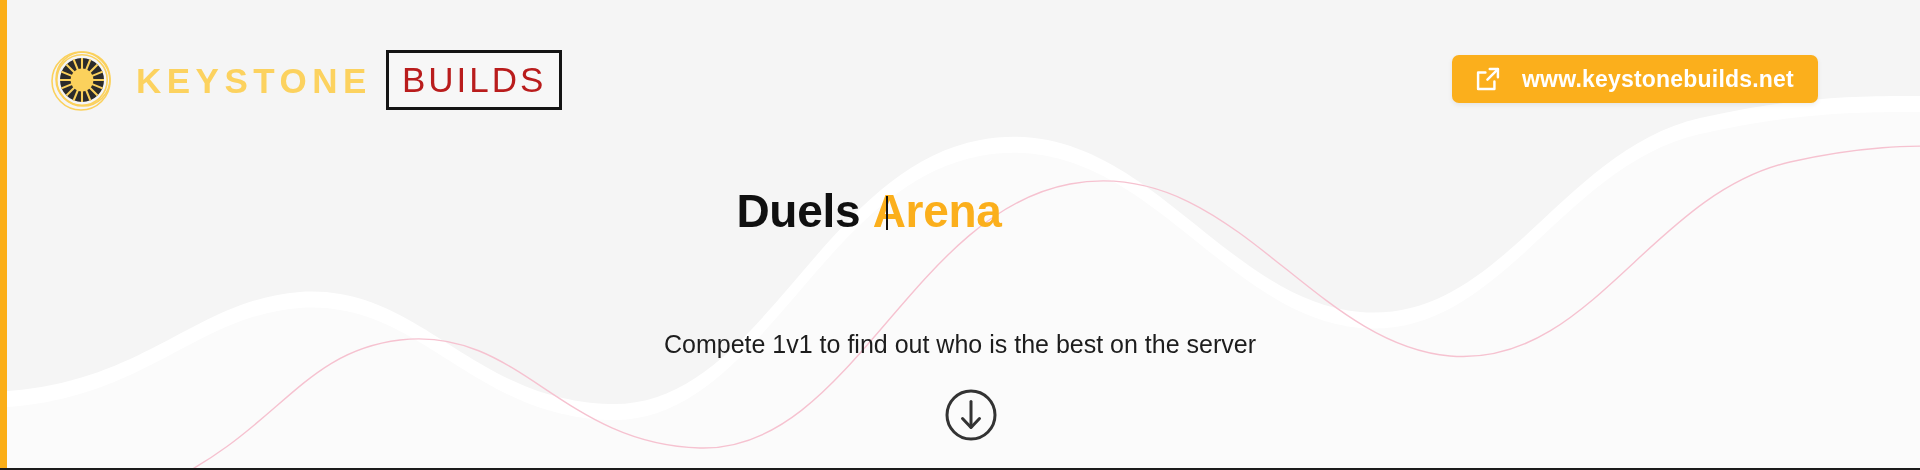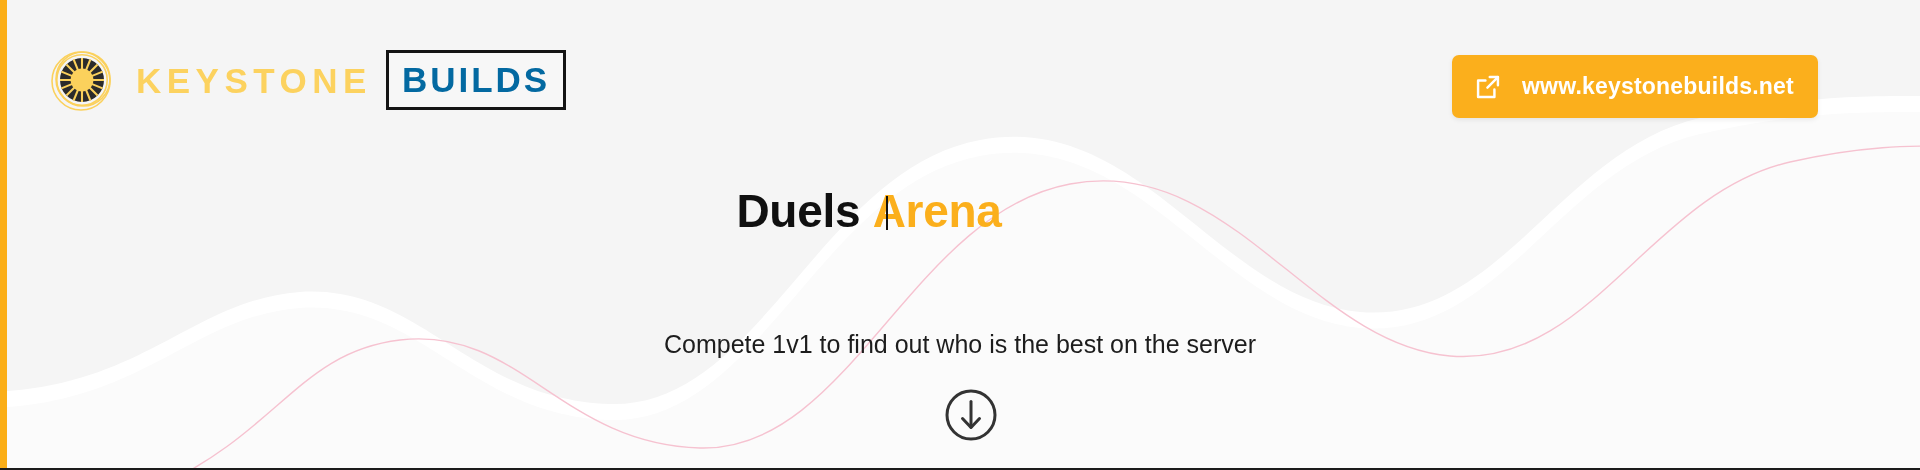--- a/index.html
+++ b/index.html
@@ -68,33 +68,33 @@
 
   #brand-builds-box {
     margin-left: 14px;
     border: 3px solid #141414;
     background: #f7f7f7;
     padding: 9px 13px 10px 13px;
   }
 
   #brand-builds-label {
     font-size: 35px;
-    font-weight: bold;
+    font-weight: normal;
     letter-spacing: 3px;
-    color: #0369a1;
+    color: #b91c1c;
     line-height: 1;
     white-space: nowrap;
     text-align: center;
   }
 
   
   #website-button {
     position: absolute;
     left: 1452px; top: 55px;
-    height: 63px;
+    height: 48px;
     background: #fbaf1c;
     border-radius: 7px;
     display: flex;
     align-items: center;
     padding: 0 24px 0 22px;
     box-shadow: 0 2px 5px rgba(0,0,0,0.07);
     cursor: pointer;
     z-index: 5;
   }
 

